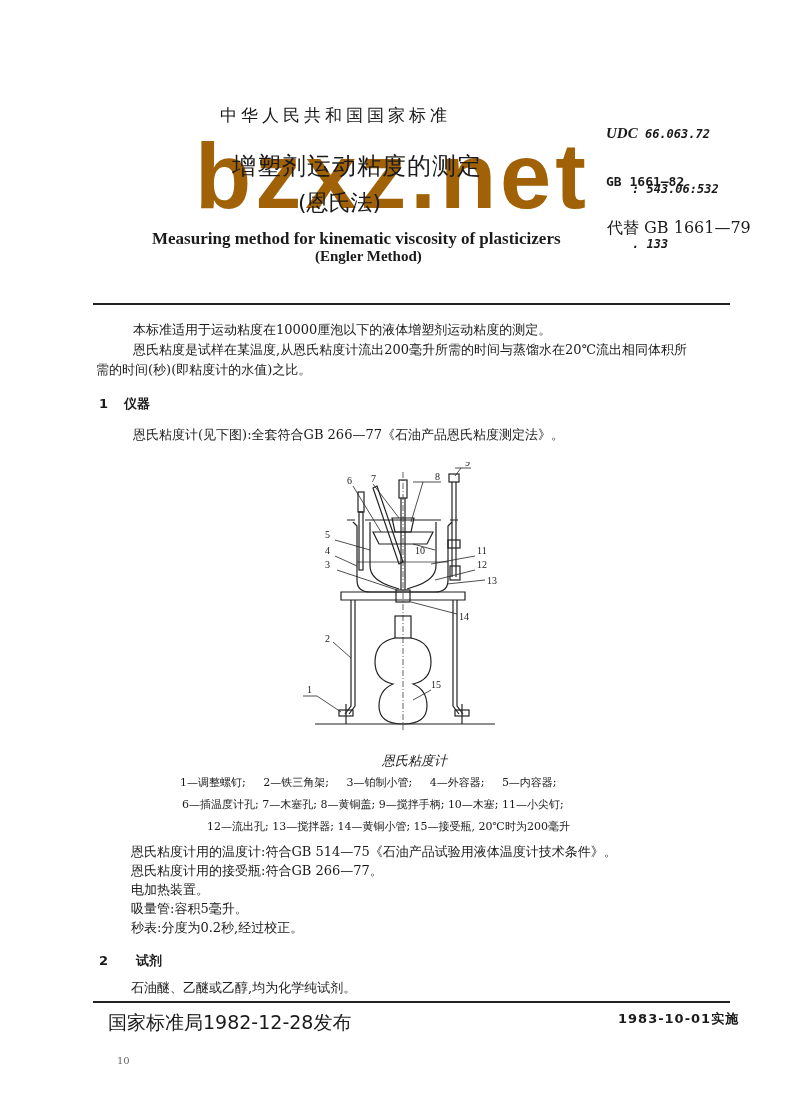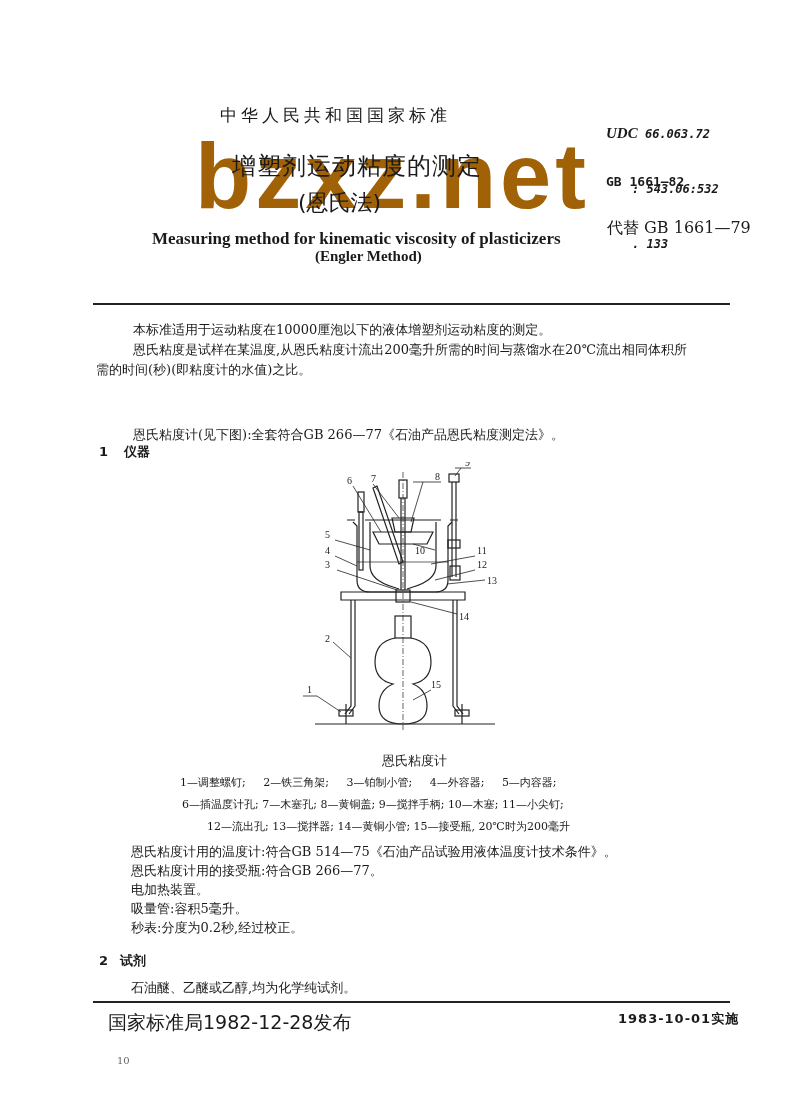--- a/index.html
+++ b/index.html
@@ -17,34 +17,34 @@
   .udc .lbl { font-family:"Liberation Serif",serif; font-size:15px; }
   .udc .indent { padding-left:26px; display:block;margin-top:40px; }
   .gb { left:606px; top:174px; font-family:"DejaVu Sans Mono",monospace; font-weight:bold; font-size:13px; z-index:2; }
   .replace { left:607px; top:218px; font-size:16px; z-index:2; }
   .rule-top { left:93px; top:303px; width:637px; height:2px; background:#222; }
   .para { font-size:13px; line-height:20px; }
   .p1 { left:133px; top:320px; }
   .p2 { left:133px; top:340px; width:598px; }
   .p2b { left:96px; top:360px; }
   .sec { font-family:"DejaVu Sans",sans-serif; font-weight:bold; font-size:13px; }
-  .s1 { left:99px; top:395px;margin-top:48px; }
+  .s1 { left:99px; top:395px; }
   .s1 .t { margin-left:16px; }
   .p3 { left:133px; top:425px; }
   .fig { left:295px; top:462px; width:215px; height:270px; }
-  .cap { left:382px; top:752px; font-size:13px; }
+  .cap { left:382px; top:752px; font-size:13px;font-style:italic; }
   .legend { font-size:11px; line-height:22px; }
   .lg1 { left:180px; top:772px; }
   .lg2 { left:182px; top:794px; }
   .lg3 { left:207px; top:816px; }
   .lg-item { margin-right:14px; }
   .eq { font-size:13px; line-height:19px; left:131px; }
   .e1 { top:842px; } .e2 { top:861px; } .e3 { top:880px; } .e4 { top:899px; } .e5 { top:918px;text-align:right; }
   .s2 { left:99px; top:952px; }
-  .s2 .t { margin-left:12px; }
+  .s2 .t { margin-left:28px; }
   .p4 { left:131px; top:978px; }
   .rule-bot { left:93px; top:1001px; width:637px; height:2px; background:#222; }
   .foot-l { left:108px; top:1010px; font-family:"DejaVu Sans",sans-serif; font-weight:normal; font-size:19px; }
   .foot-r { left:602px; top:1010px; font-family:"DejaVu Sans",sans-serif; font-weight:bold; font-size:13px; letter-spacing:1px;margin-left:16px; }
   .pageno { left:117px; top:1055px; font-size:10px; color:#666; }
 </style>
 </head>
 <body>
 
 <div class="watermark">bzxz.net</div>

